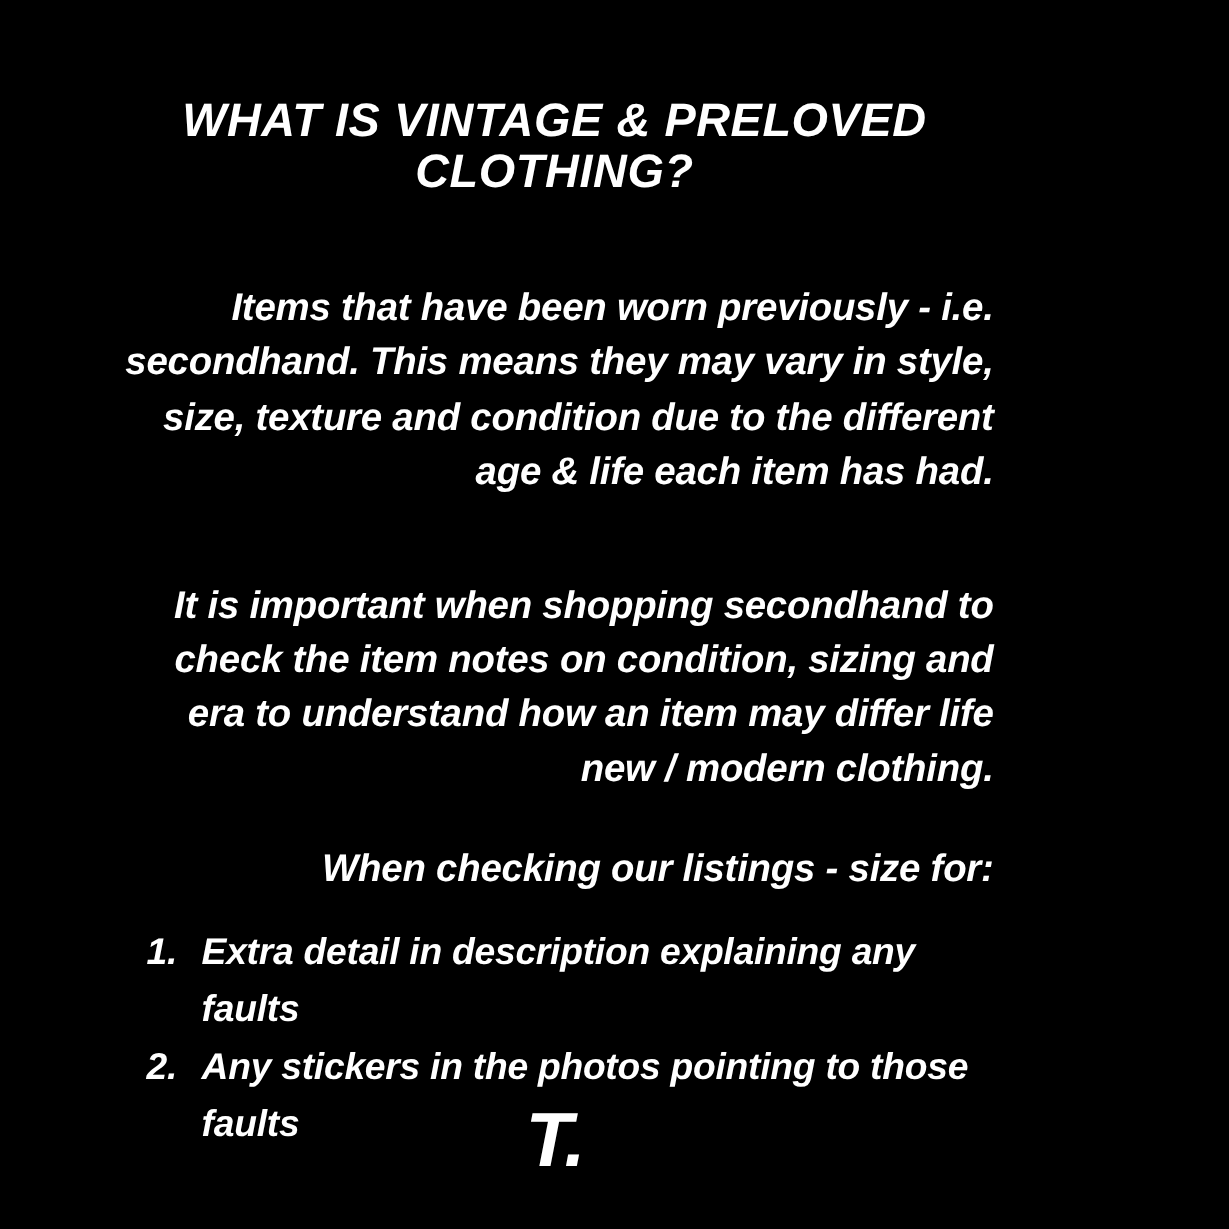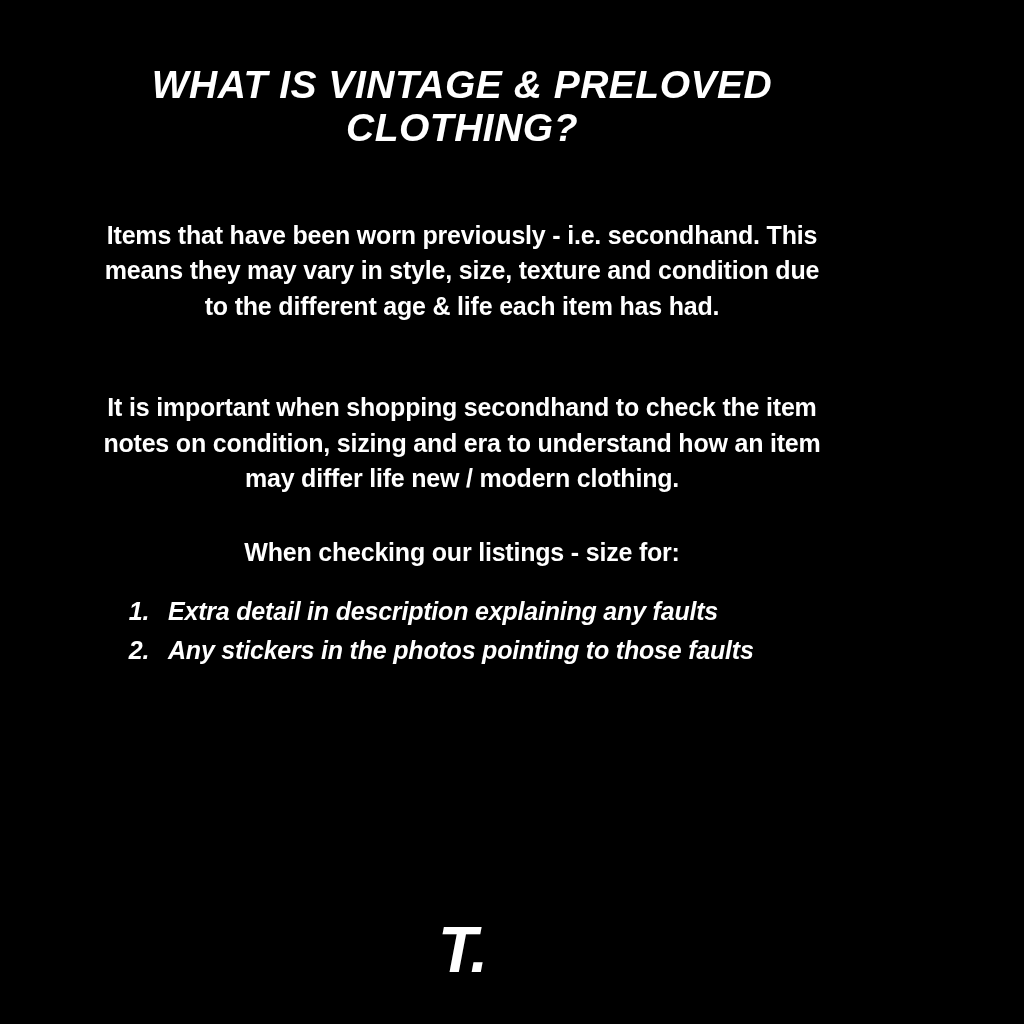--- a/index.html
+++ b/index.html
@@ -12,40 +12,41 @@
     height: 1024px;
     overflow: hidden;
     font-family: "Liberation Sans", sans-serif;
     color: #ffffff;
     position: relative;
   }
   .page {
     width: 924px;
     height: 1024px;
     box-sizing: border-box;
-    padding: 56px 96px 0 96px;
+    padding: 72px 96px 0 96px;
     position: relative;
   }
   .heading-main {
     font-size: 39px;
     font-weight: 700;
     font-style: italic;
     letter-spacing: 0.5px;
     text-align: center;
     line-height: 1.1;
     margin: 0;
     padding-top: 8px;
   }
   .body-text {
-    font-size: 25px;
+    font-size: 32px;
     font-weight: 700;
+    font-style: italic;
     line-height: 1.42;
     letter-spacing: -0.2px;
     margin: 0;
-    text-align: center;
+    text-align: right;
   }
   .block-intro {
     margin-top: 68px;
   }
   .heading-second {
     font-size: 39px;
     font-weight: 700;
     font-style: italic;
     letter-spacing: 0.5px;
     text-align: center;
@@ -60,21 +61,21 @@
   .block-check {
     margin-top: 38px;
   }
   ol.faults {
     margin: 22px 0 0 0;
     padding-left: 60px;
     list-style-position: outside;
     list-style-type: decimal;
   }
   ol.faults li {
-    font-size: 25px;
+    font-size: 31px;
     font-weight: 700;
     font-style: italic;
     line-height: 1.55;
     letter-spacing: -0.2px;
     padding-left: 12px;
   }
   .logo {
     position: absolute;
     left: 0;
     right: 0;

